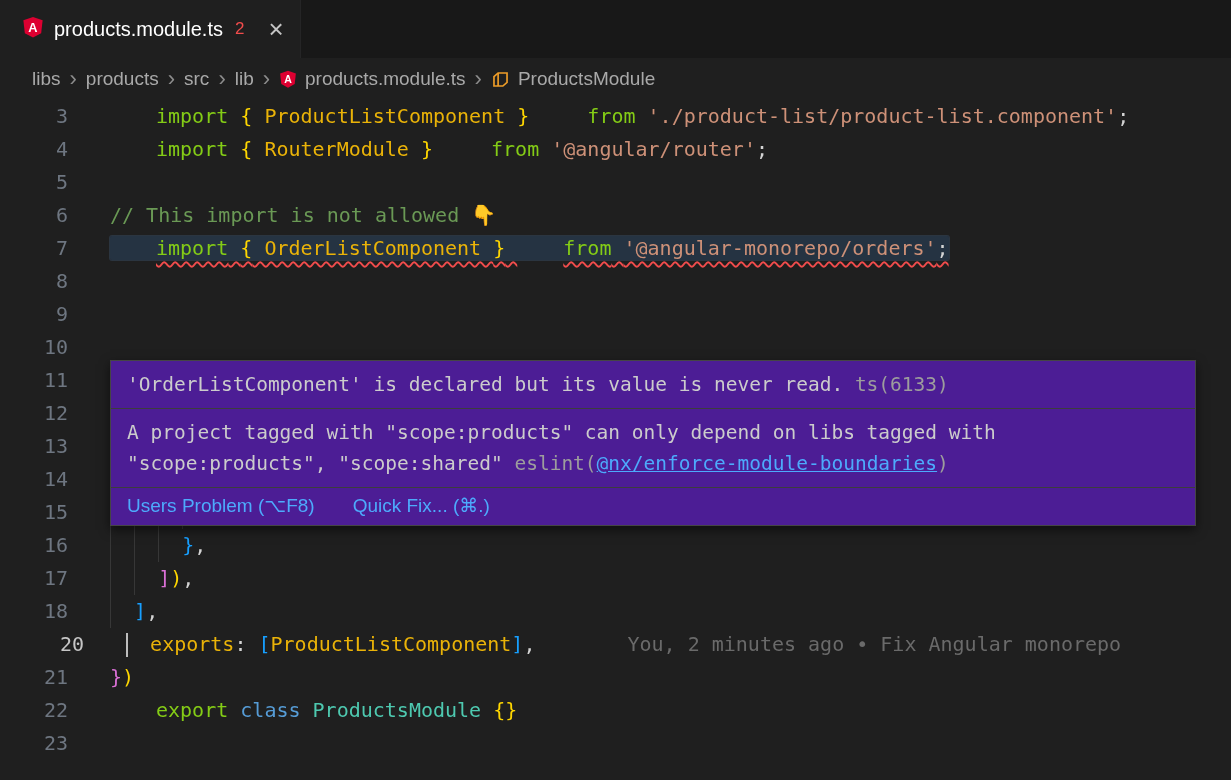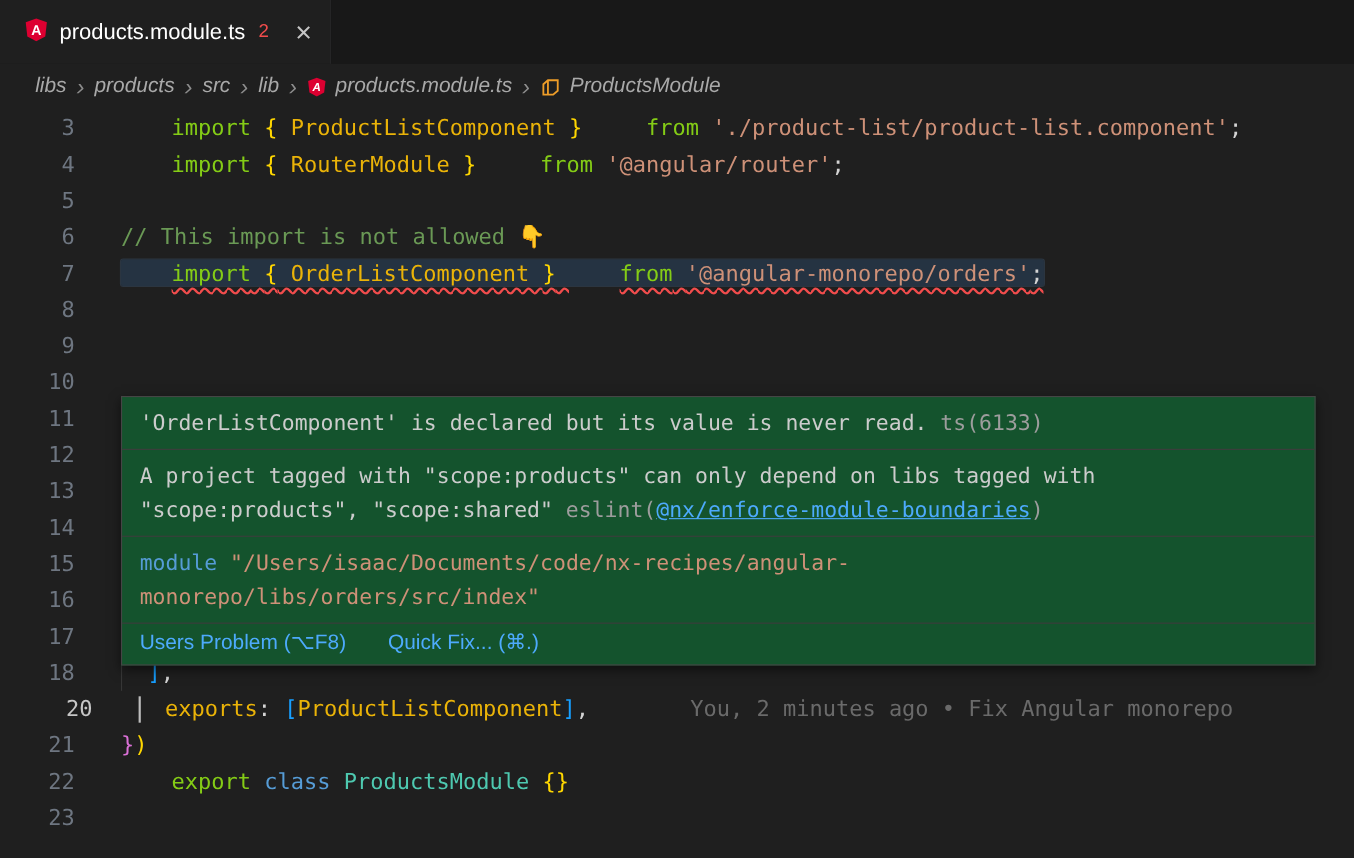--- a/index.html
+++ b/index.html
@@ -20,21 +20,21 @@
   }
   .tab-label { font-size:20px; color:#ffffff; white-space:nowrap; }
   .tab-badge { font-size:17px; color:#f14c4c; margin-left:2px; }
   .tab-close { font-size:26px; color:#c5c5c5; margin-left:14px; line-height:1; cursor:pointer; }
   .tab-filler { flex:1; background:#181818; }
 
   
   .breadcrumbs {
     height:42px; display:flex; align-items:center;
     padding-left:32px; background:#1f1f1f;
-    font-size:19px; color:#a9a9a9; white-space:nowrap;font-style:italic;
+    font-size:19px; color:#a9a9a9; white-space:nowrap;
   }
   .crumb { display:flex; align-items:center; gap:8px; cursor:pointer; }
   .crumb-sep { color:#8c8c8c; font-size:22px; margin:0 9px; line-height:1; }
   .crumb svg { display:block; }
 
   
   .editor { position:absolute; left:0; top:100px; right:0; bottom:0; }
   .code-row {
     height:33px; line-height:33px; display:flex;
     font-family:"DejaVu Sans Mono","Liberation Mono",monospace;
@@ -68,21 +68,21 @@
   .tk-b1  { color:#ffd700; }
   .tk-b2  { color:#da70d6; }
   .tk-b3  { color:#179fff; }
   .tk-fg  { color:#cccccc; }
   .tk-dim { color:#9d9d9d; }
   .tk-link{ color:#4daafc; text-decoration:underline; cursor:pointer; }
 
   
   .hover {
     position:absolute; left:110px; top:260px; width:1086px;
-    background:#14532d; border:1px solid #454545;
+    background:#4c1d95; border:1px solid #454545;
     box-shadow:0 4px 10px rgba(0,0,0,0.55);
     z-index:10;
     font-family:"DejaVu Sans Mono","Liberation Mono",monospace;
     font-size:19.5px;
   }
   .hover-section { padding:8px 16px; border-bottom:1px solid #3d3d3d; }
   .hover-line { line-height:31px; white-space:pre; }
   .hover-actions {
     display:flex; gap:38px; align-items:center;
     padding:6px 16px 8px;
@@ -173,23 +173,19 @@
 
   <div class="hover">
     <div>
         <div class="hover-section">
           <div class="hover-line"><span class="tk-fg">'OrderListComponent' is declared but its value is never read.</span><span class="tk-dim"> ts(6133)</span></div>
         </div>
         <div class="hover-section">
           <div class="hover-line"><span class="tk-fg">A project tagged with "scope:products" can only depend on libs tagged with</span></div>
           <div class="hover-line"><span class="tk-fg">"scope:products", "scope:shared" </span><span class="tk-dim">eslint(</span><span class="tk-link">@nx/enforce-module-boundaries</span><span class="tk-dim">)</span></div>
         </div>
-        <div class="hover-section">
-          <div class="hover-line"><span class="tk-kw2">module</span><span class="tk-fg"> </span><span class="tk-str">"/Users/isaac/Documents/code/nx-recipes/angular-</span></div>
-          <div class="hover-line"><span class="tk-str">monorepo/libs/orders/src/index"</span></div>
-        </div>
       </div>
     <div class="hover-actions">
         <span class="hover-action">Users Problem (⌥F8)</span>
         <span class="hover-action">Quick Fix... (⌘.)</span>
       </div>
   </div>
 </div>
 
 </body></html>

